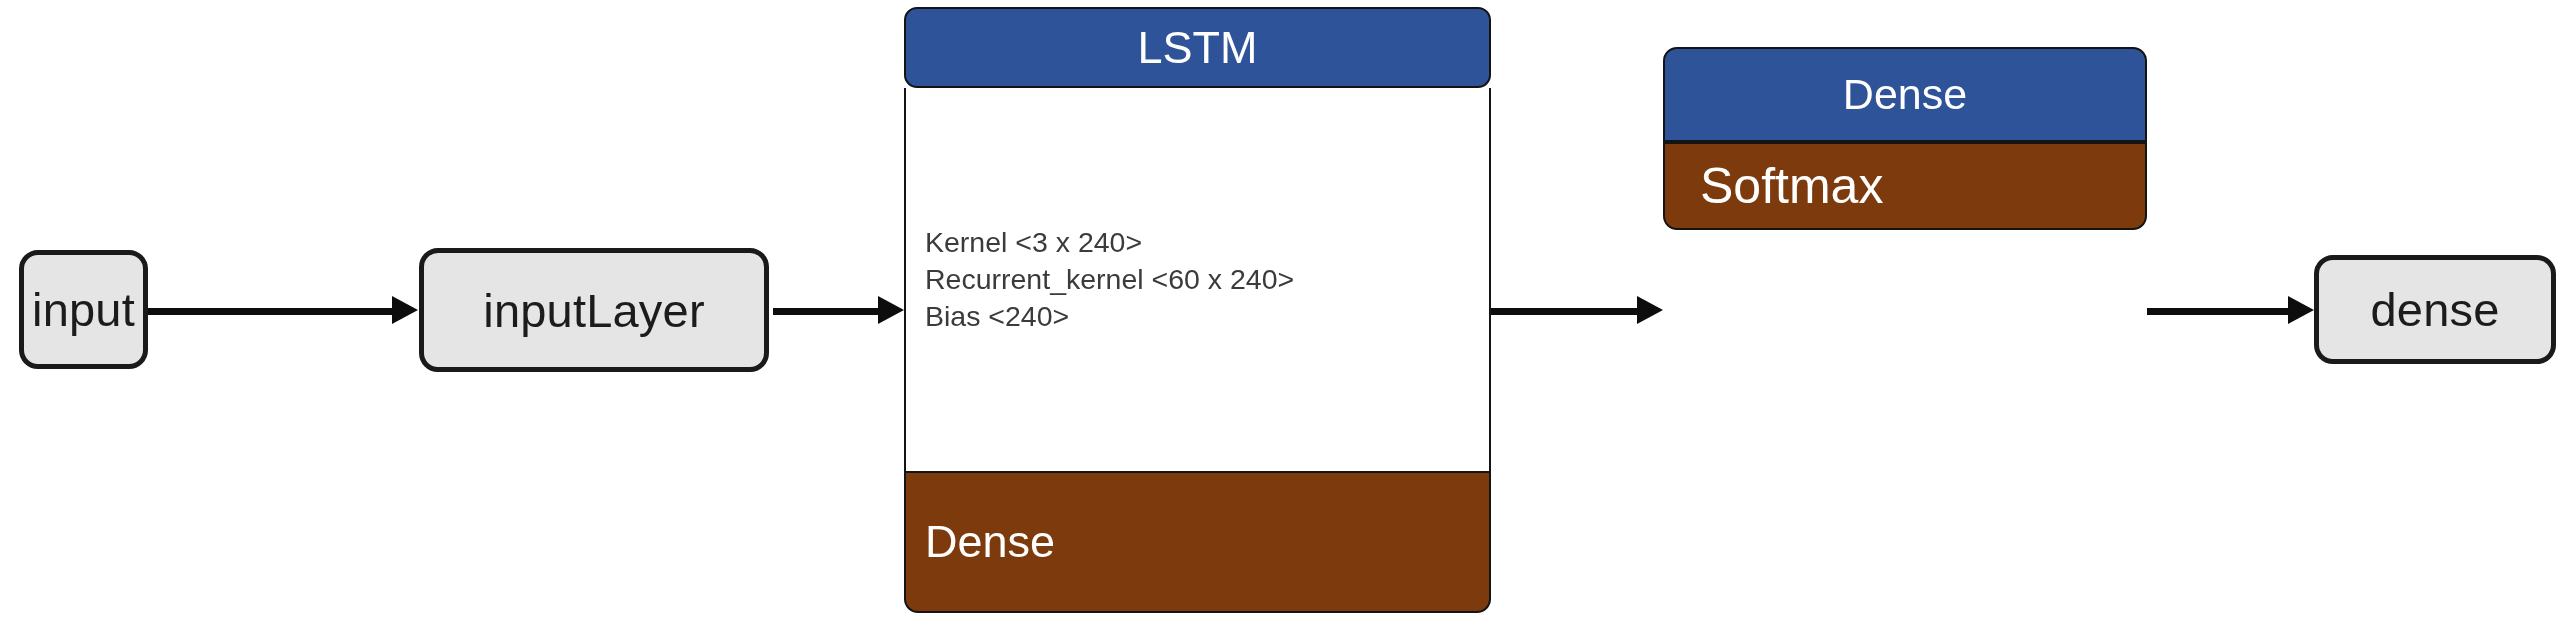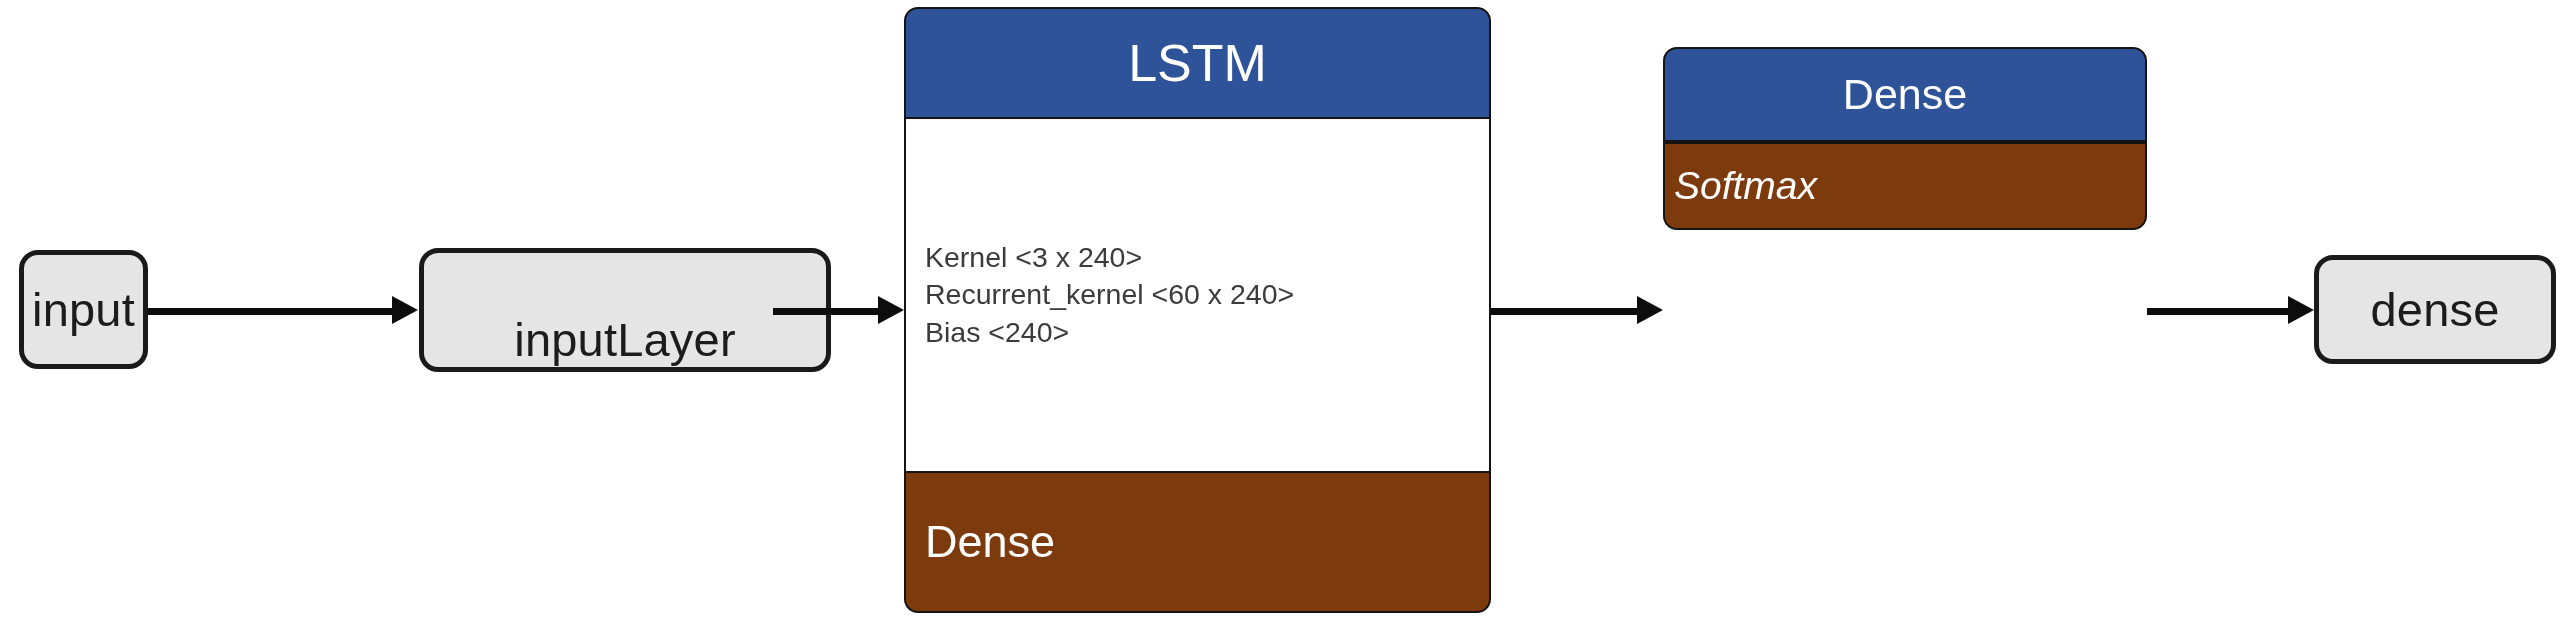--- a/index.html
+++ b/index.html
@@ -115,31 +115,31 @@
 
   <div class="node-simple" style="left:19px; top:250px; width:129px; height:119px; font-size:47px;">
     <span>input</span>
   </div>
 
   <div class="arrow" style="left:148px; top:311px; width:270px;">
     <div class="shaft" style="width:244px;"></div>
     <div class="head" style="left:244px;"></div>
   </div>
 
-  <div class="node-simple" style="left:419px; top:248px; width:412px; height:124px; font-size:47px;align-items:flex-end;">
+  <div class="node-simple" style="left:419px; top:248px; width:350px; height:124px; font-size:47px;">
     <span>inputLayer</span>
   </div>
 
   <div class="arrow" style="left:773px; top:311px; width:131px;">
     <div class="shaft" style="width:105px;"></div>
     <div class="head" style="left:105px;"></div>
   </div>
 
   <div class="layer-block" style="left:904px; top:7px; width:587px; height:606px;">
-    <div class="layer-header" style="height:112px; font-size:52px;">
+    <div class="layer-header" style="height:81px; font-size:45px;border-radius:13px;">
       <span>LSTM</span>
     </div>
     <div class="layer-body" style="padding:0 0 0 19px; font-size:28.5px;">
       <div class="param-line">Kernel &lt;3 x 240&gt;</div>
       <div class="param-line">Recurrent_kernel &lt;60 x 240&gt;</div>
       <div class="param-line">Bias &lt;240&gt;</div>
     </div>
     <div class="layer-footer" style="height:142px; padding-left:19px; font-size:45px;">
       <span>Dense</span>
     </div>
@@ -147,21 +147,21 @@
 
   <div class="arrow" style="left:1491px; top:311px; width:172px;">
     <div class="shaft" style="width:146px;"></div>
     <div class="head" style="left:146px;"></div>
   </div>
 
   <div class="layer-block" style="left:1663px; top:47px; width:484px; height:498px;">
     <div class="layer-header" style="height:95px; font-size:43px;">
       <span>Dense</span>
     </div>
-    <div class="layer-footer" style="height:88px; padding-left:9px; font-size:39px;font-style:italic;">
+    <div class="layer-footer" style="height:88px; padding-left:35px; font-size:50px;">
       <span>Softmax</span>
     </div>
   </div>
 
   <div class="arrow" style="left:2147px; top:311px; width:167px;">
     <div class="shaft" style="width:141px;"></div>
     <div class="head" style="left:141px;"></div>
   </div>
 
   <div class="node-simple" style="left:2314px; top:255px; width:242px; height:109px; font-size:47px;">

